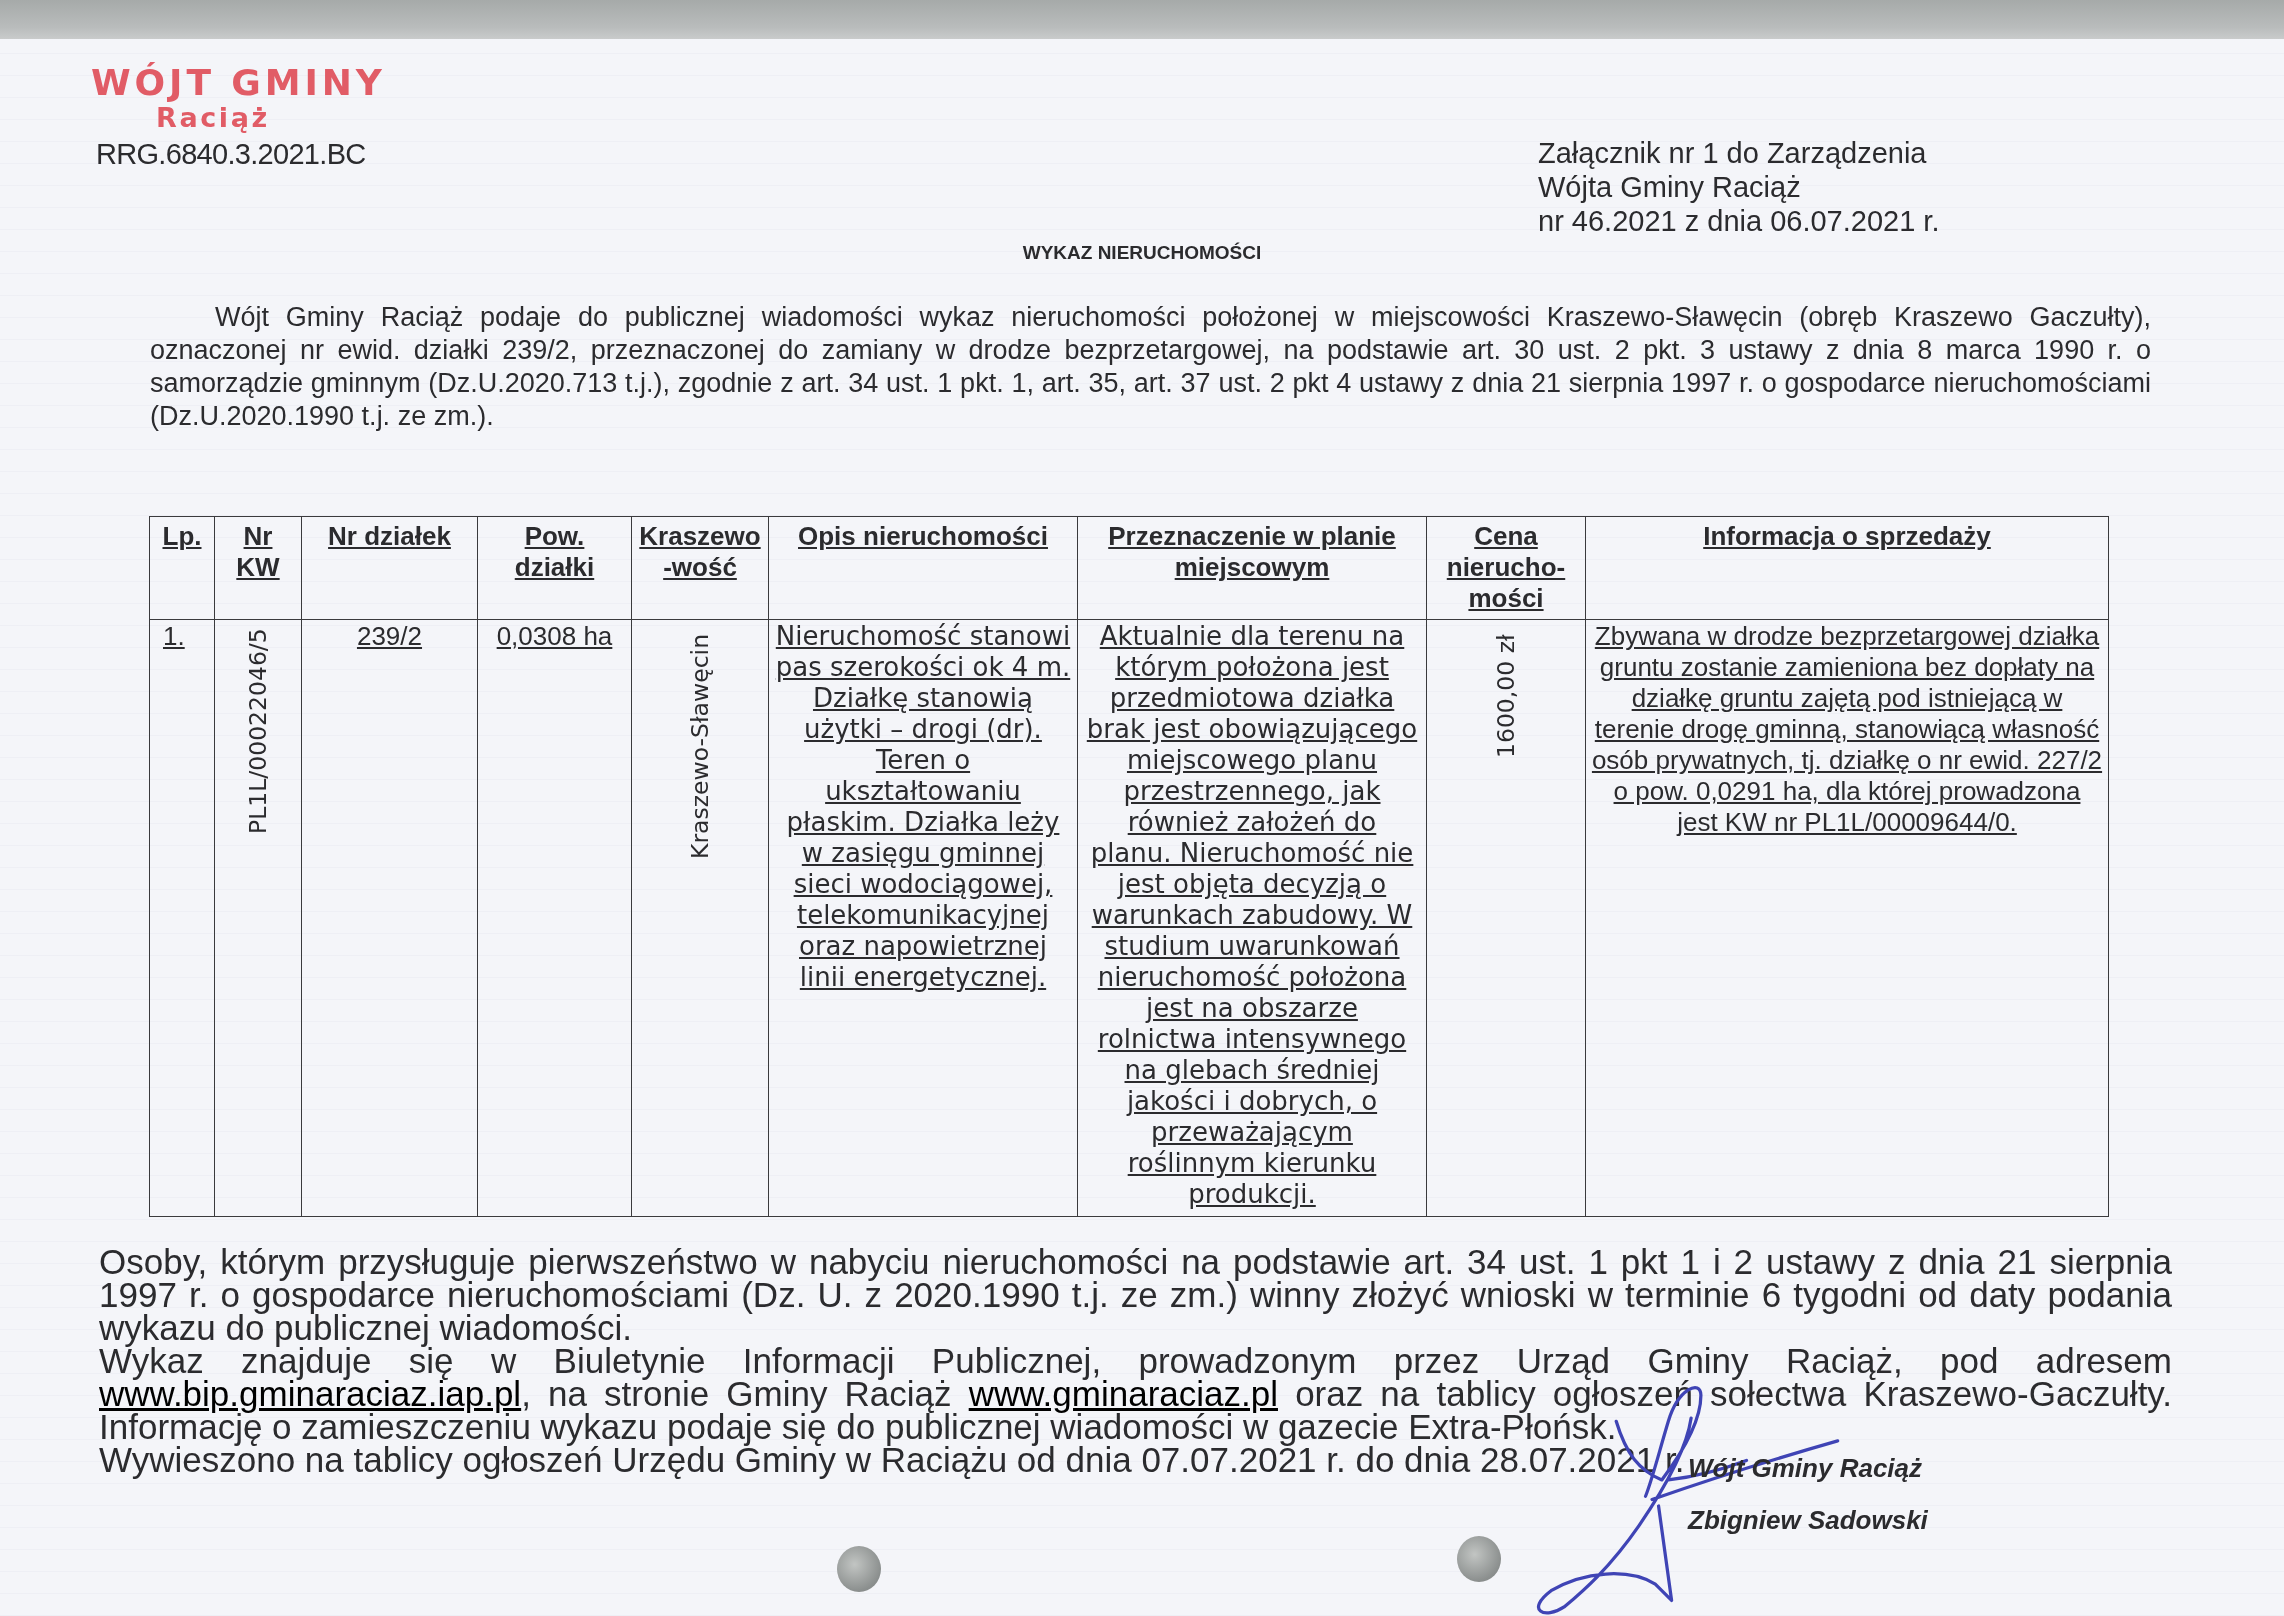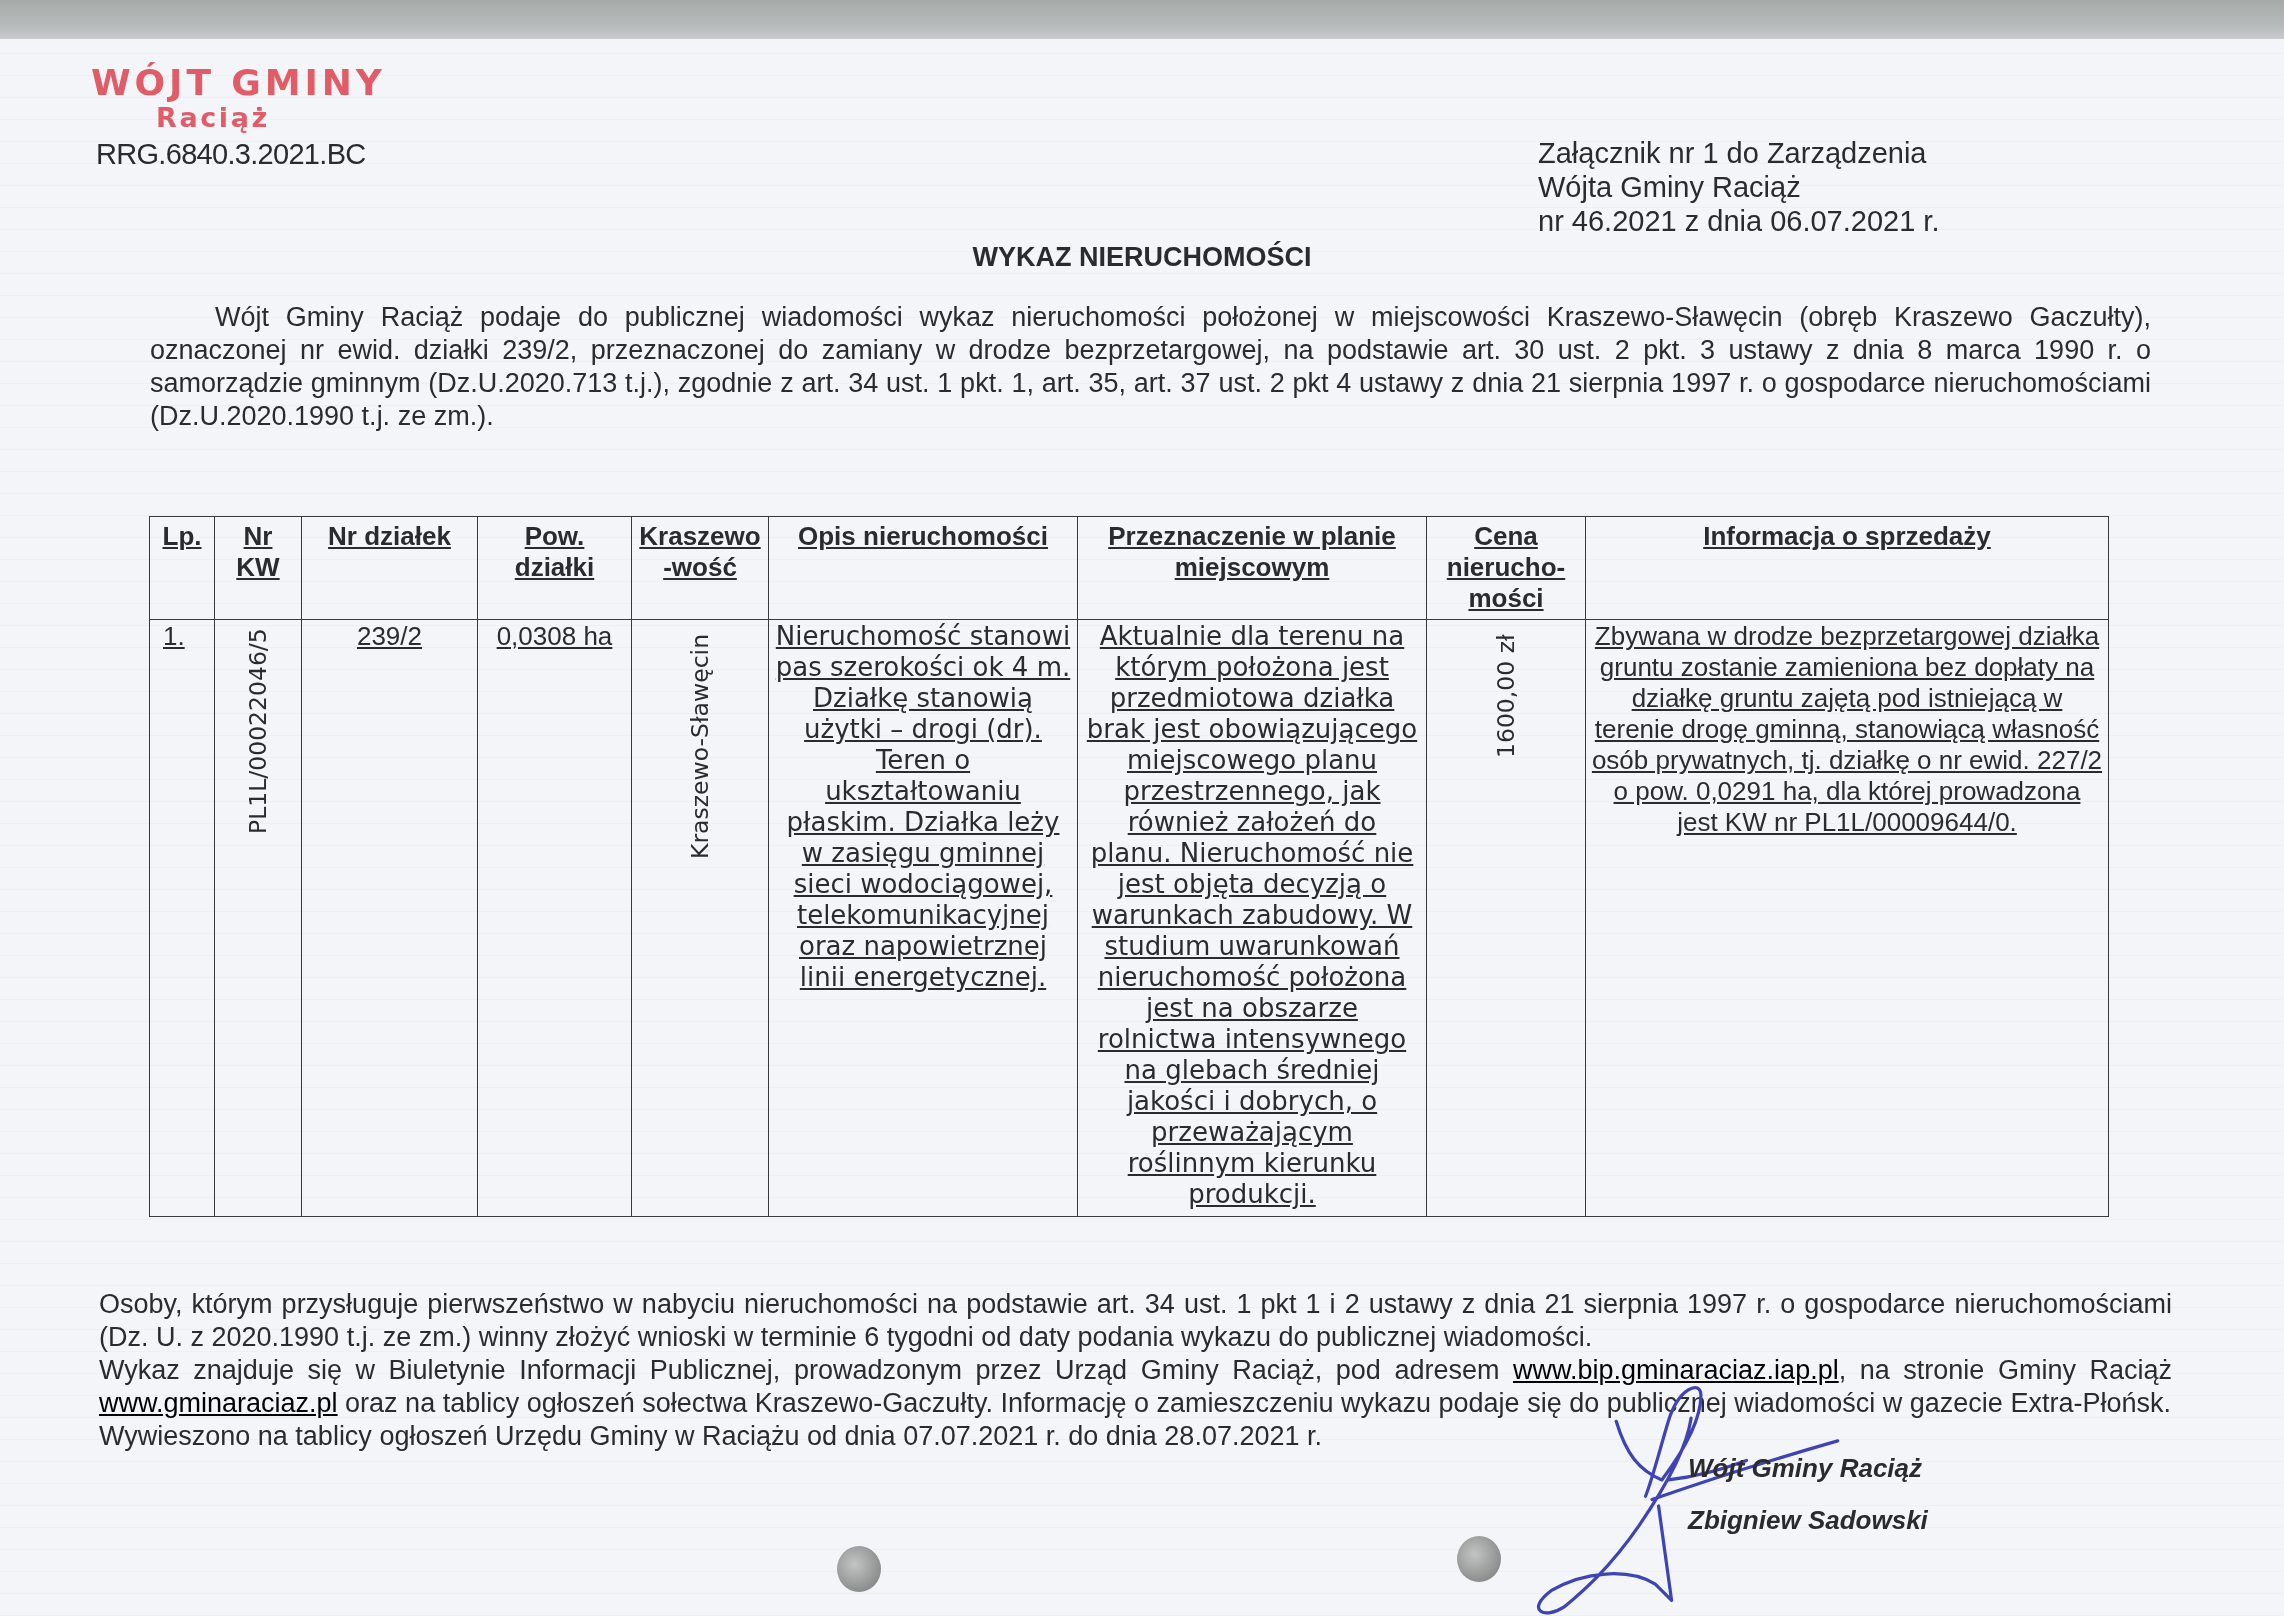--- a/index.html
+++ b/index.html
@@ -23,21 +23,21 @@
   .stamp {
     position: absolute; left: 91px; top: 64px; color: #e15c66;
     font-family: "DejaVu Sans", sans-serif; font-weight: bold; letter-spacing: 3.9px;
   }
   .stamp .l1 { display: block; font-size: 36px; line-height: 37px; }
   .stamp .l2 { display: block; font-size: 27px; line-height: 33px; padding-left: 65px; letter-spacing: 2.6px; }
   .ref { position: absolute; left: 96px; top: 138px; font-size: 29px; letter-spacing: -0.7px; }
   .annex { position: absolute; left: 1538px; top: 136px; font-size: 29px; line-height: 34px; }
   .title {
     position: absolute; left: 0; width: 2284px; top: 242px; text-align: center;
-    font-size: 27px; font-weight: bold;
+    font-size: 19px; font-weight: bold;
   }
   .intro {
     position: absolute; left: 150px; top: 301px; width: 2001px;
     font-size: 27px; line-height: 33px; text-align: justify; text-indent: 65px;
   }
   table.wykaz {
     position: absolute; left: 149px; top: 516px; width: 1959px;
     border-collapse: collapse; table-layout: fixed;
   }
   table.wykaz th, table.wykaz td {
@@ -52,21 +52,21 @@
     position: absolute; left: 50%; white-space: nowrap;
     writing-mode: vertical-rl; transform: translateX(-50%) rotate(180deg);
     font-family: "DejaVu Sans", sans-serif; font-size: 23.5px; line-height: 26px;
   }
   .vert.kw { top: 6.5px; height: 228px; text-align: right; }
   .vert.miejsc { top: 13px; height: 241px; text-align: right; }
   .vert.cena { top: 13px; height: 124px; text-align: right; }
   td.arial-cell { font-family: "DejaVu Sans", sans-serif; font-size: 23.5px; line-height: 31px; }
   .footer {
     position: absolute; left: 99px; top: 1245px; width: 2073px;
-    font-size: 27px; line-height: 33px; margin-top: 43px;
+    font-size: 35px; line-height: 33px;
   }
   .footer p { margin: 0; text-align: justify; }
   .footer a { color: #000000; }
   .sign {
     position: absolute; left: 1688px; top: 1442px;
     font-weight: bold; font-style: italic; font-size: 26px; line-height: 52px;
   }
   .signature { position: absolute; left: 1512px; top: 1382px; width: 469px; height: 235px; }
   .punch {
     position: absolute; width: 44px; height: 46px; border-radius: 50%;

